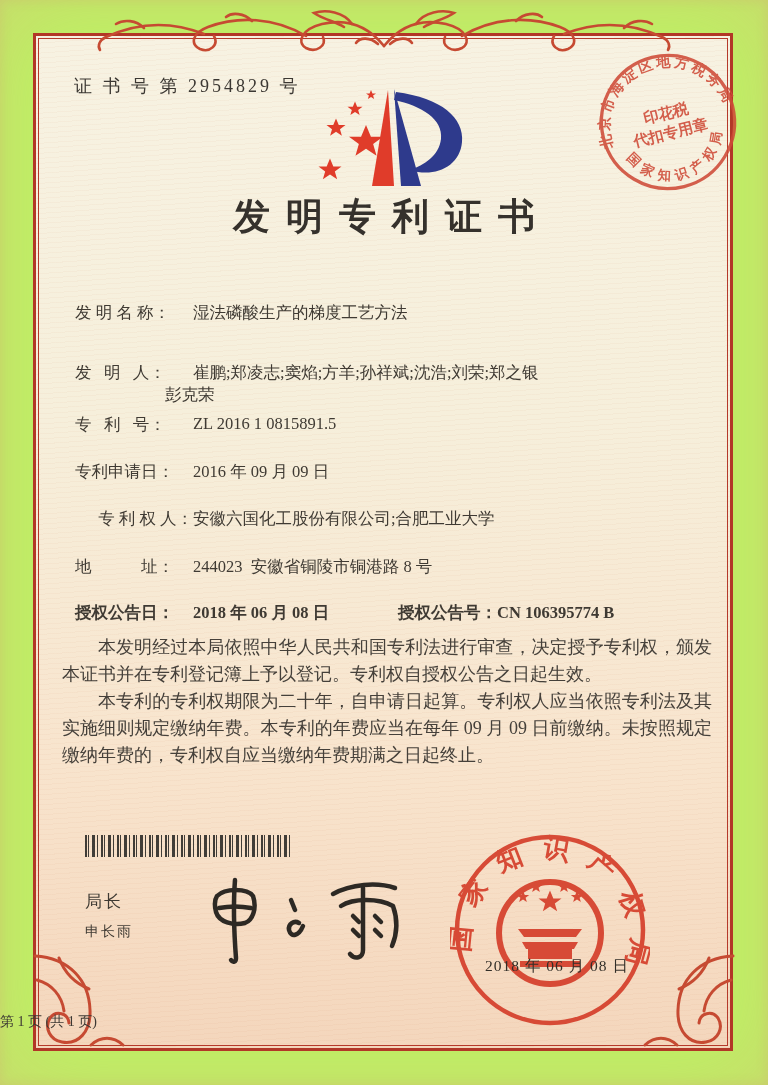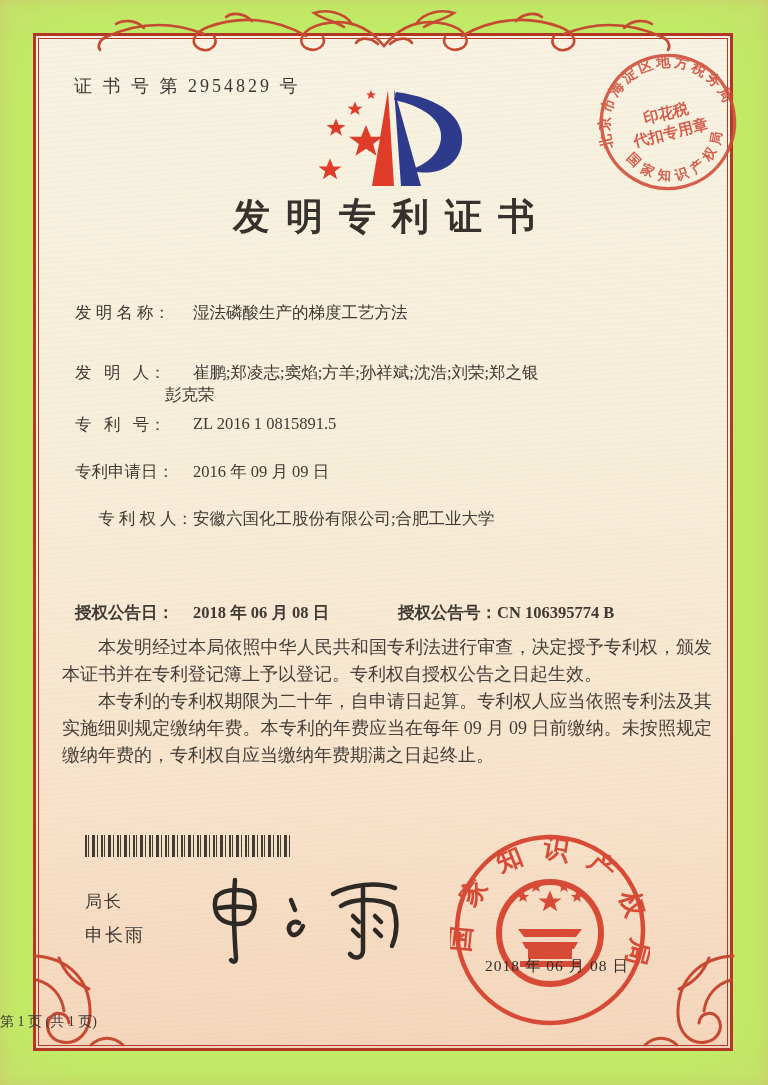--- a/index.html
+++ b/index.html
@@ -34,21 +34,21 @@
   .pair2{position:absolute;left:323px;top:0;}
   .paras{left:62px;top:634px;width:650px;font-size:18px;line-height:27px;
          text-align:justify;color:#45403a;z-index:3;position:absolute;}
   .paras p{margin:0;text-indent:2em;}
   .barcode{left:85px;top:835px;width:205px;height:22px;
     background:repeating-linear-gradient(90deg,
       #20201e 0 2px,transparent 2px 3px,#20201e 3px 4px,transparent 4px 7px,
       #20201e 7px 10px,transparent 10px 12px,#20201e 12px 13px,transparent 13px 16px);
     opacity:.85;}
   .sig-title{left:85px;top:890px;font-size:17px;letter-spacing:2px;}
-  .sig-name{left:85px;top:923px;font-size:18px;letter-spacing:2px;}
+  .sig-name{left:85px;top:923px;font-size:14px;letter-spacing:2px;}
   .seal-date{left:462px;top:956px;width:190px;text-align:center;font-size:15.5px;
              letter-spacing:1px;color:#322e28;z-index:5;}
   .footer{left:0;right:0;top:1013px;text-align:left;font-size:14px;color:#3c3833;}
   svg text{font-family:"Liberation Serif","DejaVu Serif",serif;}
   .flip{transform:scaleX(-1);}
 </style>
 </head>
 <body>
 
 <div class="page">
@@ -144,20 +144,23 @@
   </div>
 
   <div class="abs row" style="top:461px;">
     <span class="label">专利申请日：</span><span class="val">2016 年 09 月 09 日</span>
   </div>
 
   <div class="abs row" style="top:508px;text-align:right;">
     <span class="label">专 利 权 人：</span><span class="val">安徽六国化工股份有限公司;合肥工业大学</span>
   </div>
 
+  <div class="abs row" style="top:556px;">
+    <span class="label">地            址：</span><span class="val">244023  安徽省铜陵市铜港路 8 号</span>
+  </div>
 
   <div class="abs row" style="top:602px;font-weight:bold;">
     <span class="label">授权公告日：</span><span class="val">2018 年 06 月 08 日</span>
     <span class="pair2">
       <span>授权公告号：</span><span class="val">CN 106395774 B</span>
     </span>
   </div>
 
   <div class="paras">
     <p>本发明经过本局依照中华人民共和国专利法进行审查，决定授予专利权，颁发本证书并在专利登记簿上予以登记。专利权自授权公告之日起生效。</p>

